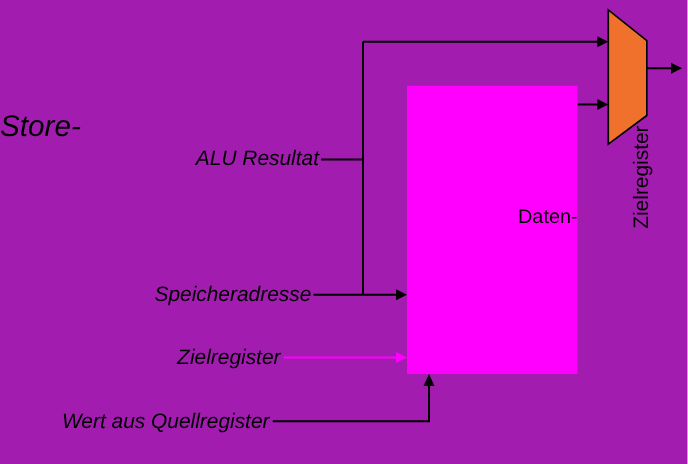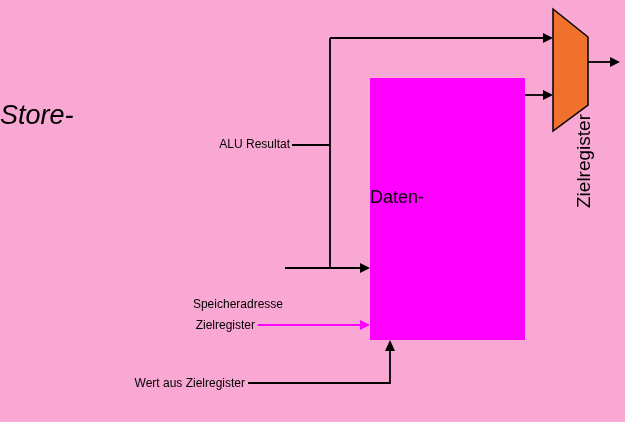--- a/index.html
+++ b/index.html
@@ -5,51 +5,52 @@
   html, body {
     margin: 0;
     padding: 0;
     background: #ffffff;
     font-family: "Liberation Sans", sans-serif;
   }
   .stage {
     position: relative;
     width: 625px;
     height: 422px;
-    background: #f9a8d4;
+    background: #a21caf;
     overflow: hidden;
   }
   .stage svg {
     position: absolute;
     left: 0;
     top: 0;
   }
   .lbl {
     position: absolute;
-    font-size: 12px;
+    font-size: 19px;
     color: #000000;
     line-height: 23px;
     white-space: nowrap;
+    font-style: italic;
   }
   .lbl.right { text-align: right; }
   .heading {
     position: absolute;
     left: 0px;
     top: 100px;
     font-size: 27px;
     font-style: italic;
     color: #000000;
     white-space: nowrap;
   }
   .mem-label {
     position: absolute;
     left: 370px;
     top: 186px;
     width: 155px;
-    text-align: left;
+    text-align: right;
     font-size: 18px;
     line-height: 23px;
     color: #000000;
   }
   .ziel-label {
     position: absolute;
     left: 573px;
     top: 208px;
     transform: rotate(-90deg);
     transform-origin: 0 0;
@@ -95,25 +96,25 @@
 
     <rect x="370" y="78" width="155" height="262" stroke="none" fill="#ff00ff"></rect>
 
     <polygon points="553,9 553,131 588,105 588,37" stroke="#000000" stroke-width="1.5" fill="#f0712c"></polygon>
   </svg>
 
   <div class="heading">Store-</div>
 
   <div class="lbl right" style="left:100px; top:133px; width:190px;">ALU Resultat</div>
 
-  <div class="lbl right" style="left:93px; top:257px; width:190px;margin-top:36px;">Speicheradresse</div>
+  <div class="lbl right" style="left:93px; top:257px; width:190px;">Speicheradresse</div>
 
   <div class="lbl right" style="left:65px; top:314px; width:190px;">Zielregister</div>
 
-  <div class="lbl right" style="left:25px; top:372px; width:220px;">Wert aus Zielregister</div>
+  <div class="lbl right" style="left:25px; top:372px; width:220px;">Wert aus Quellregister</div>
 
   <div class="mem-label">
     <div>Daten-</div>
   </div>
 
   <div class="ziel-label">Zielregister</div>
 
 </div>
 
 </body></html>

